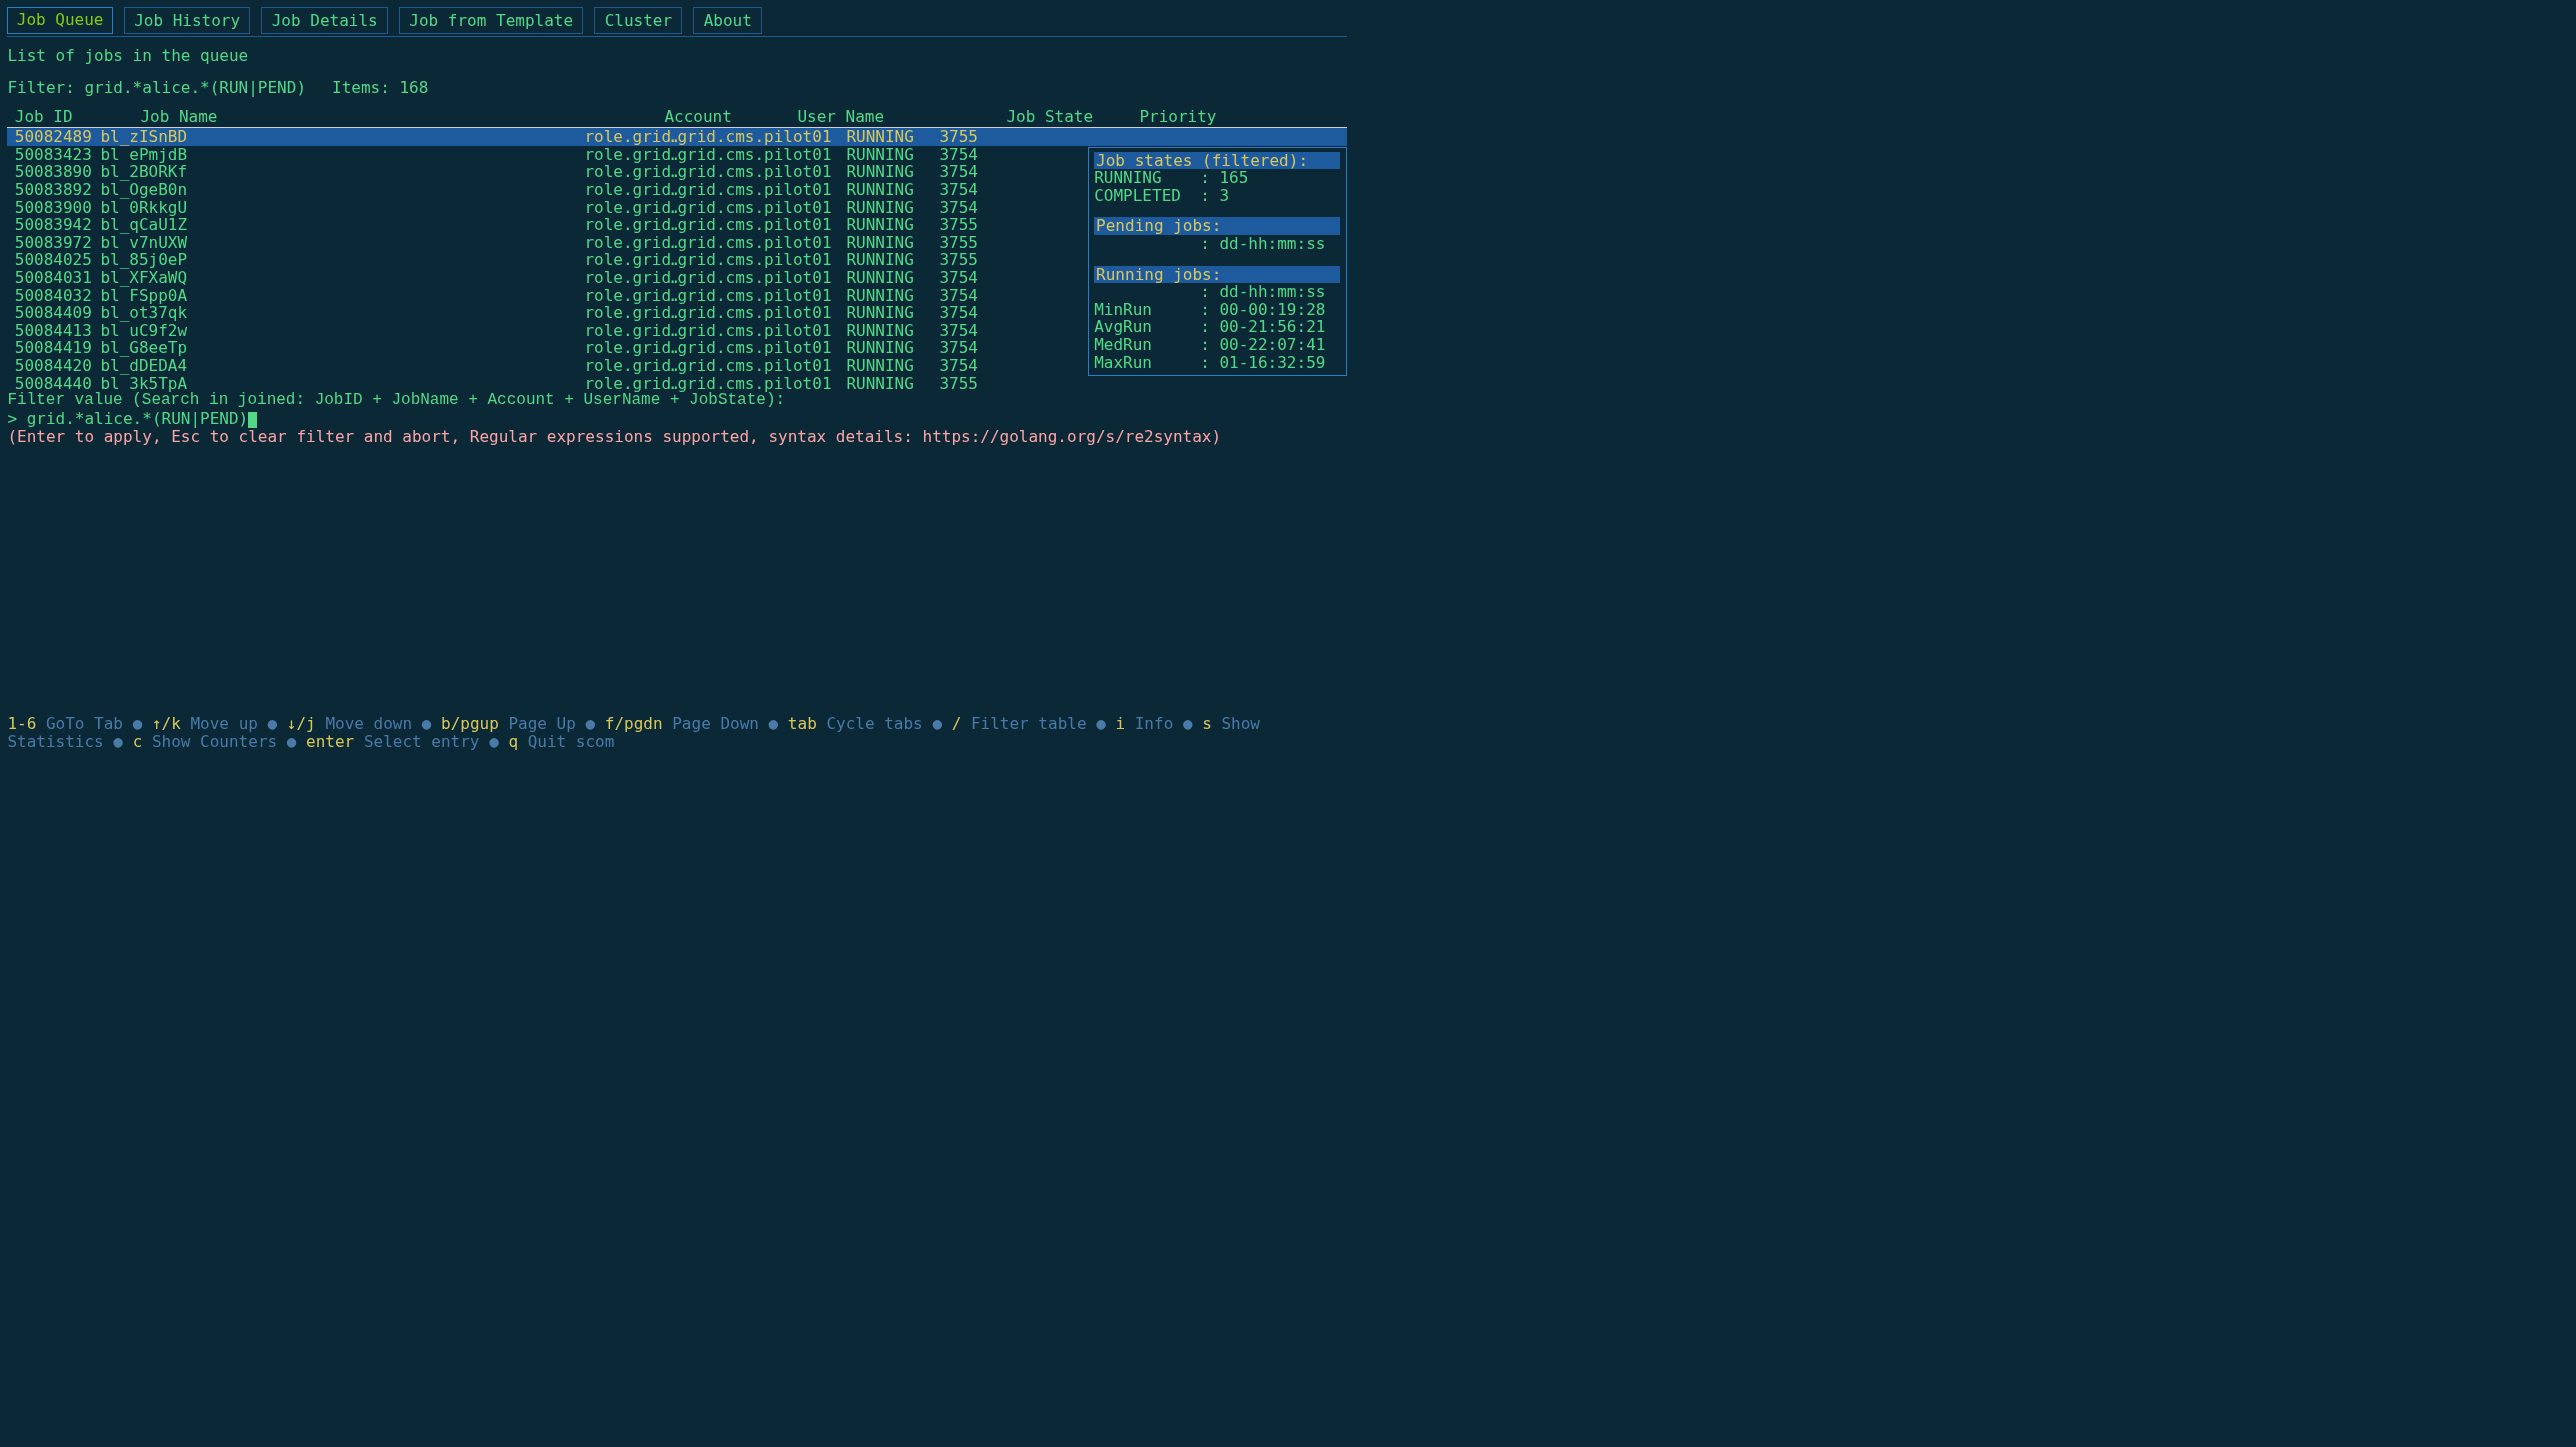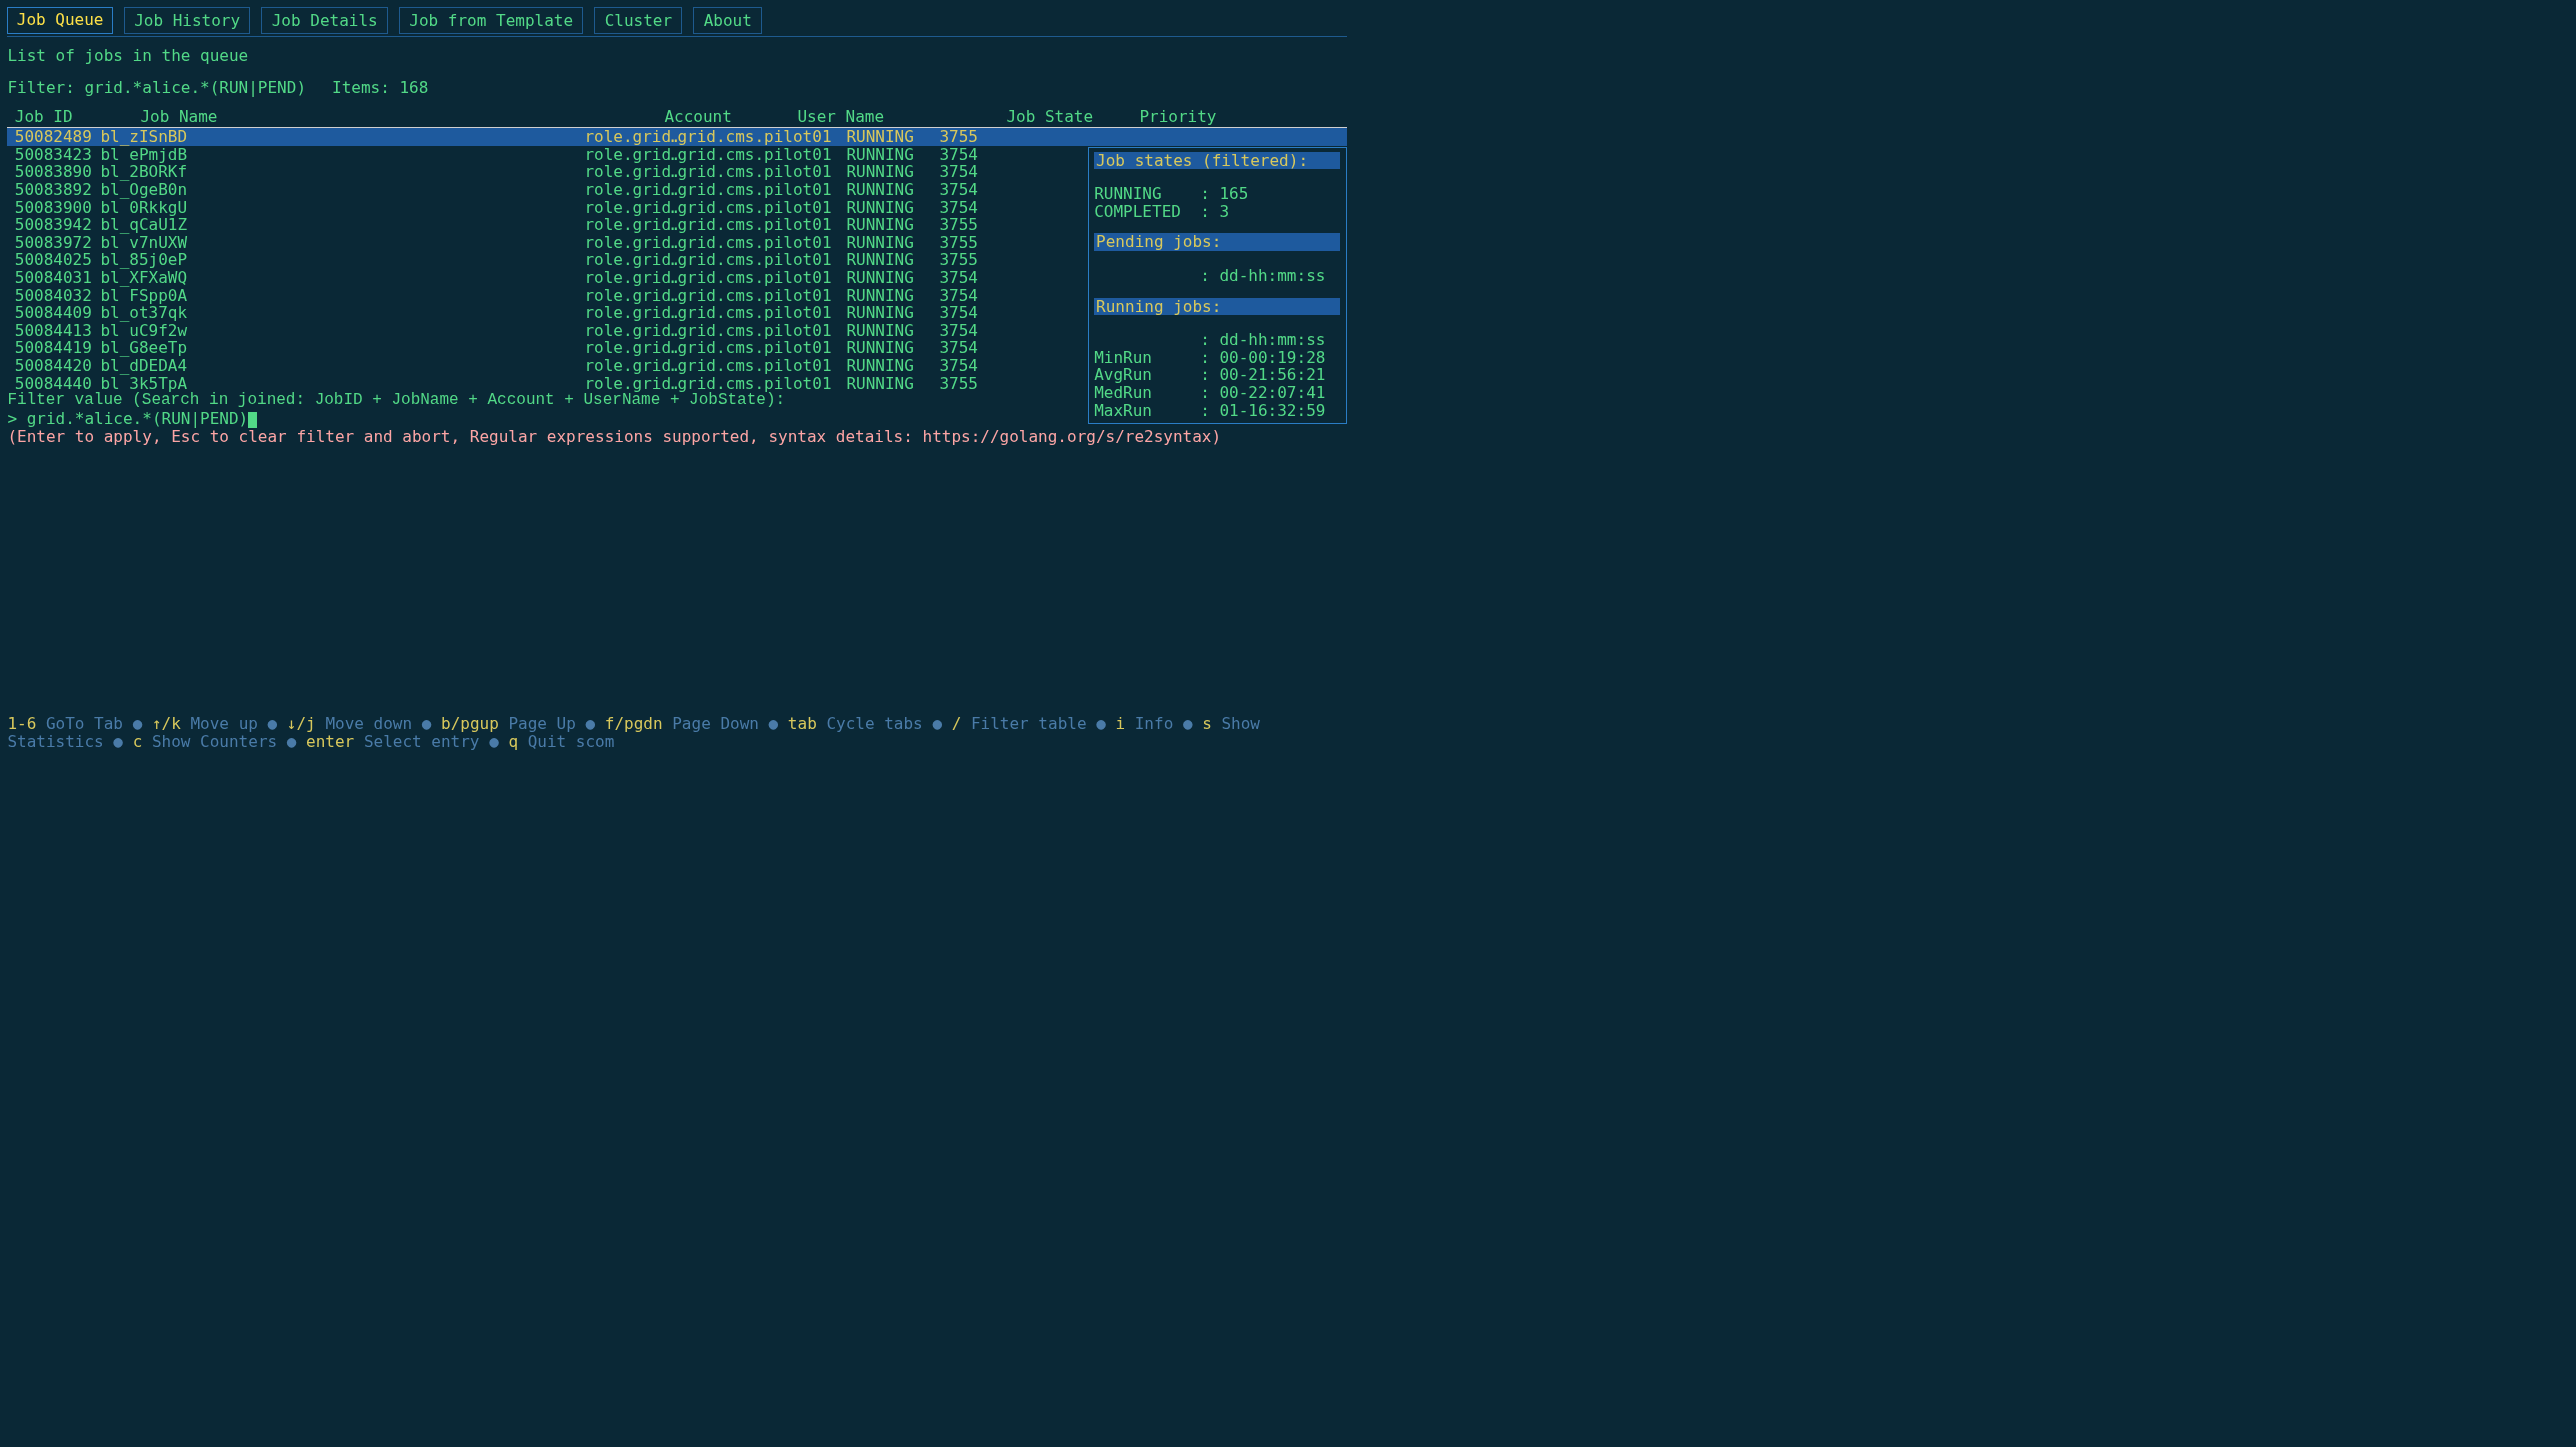--- a/index.html
+++ b/index.html
@@ -21,21 +21,21 @@
       margin-bottom: 1.9px;
     }
     .tab {
       border: 0.9px solid #1e5a8e;
       padding: 3.7px 9.3px;
       color: #52d987;
       cursor: pointer;
     }
     .tab.active {
       border: 1.9px solid #2a7dc5;
-      color: #fde047;
+      color: #84cc16;
       padding: 2.8px 8.4px;
     }
     .tab-underline {
       border-bottom: 0.9px solid #1e5a8e;
       margin-bottom: 9.3px;
     }
     .info-line {
       color: #52d987;
       margin-bottom: 1.9px;
     }
@@ -94,21 +94,21 @@
       position: absolute;
       top: 147px;
       right: 7.4px;
       background: #0a2836;
     }
     .side-header {
       background: #1e5a9e;
       color: #d8c85c;
       padding: 0 1.9px;
       display: block;
-      margin-bottom: 16px;
+      margin-bottom: 0;
     }
     .side-line { color: #52d987; white-space: pre; }
     .side-section { margin-top: 13px; }
     .footer {
       position: absolute;
       bottom: 7.4px;
       left: 7.4px;
       right: 3px;
       color: #4a7ba8;
       line-height: 1.15;

